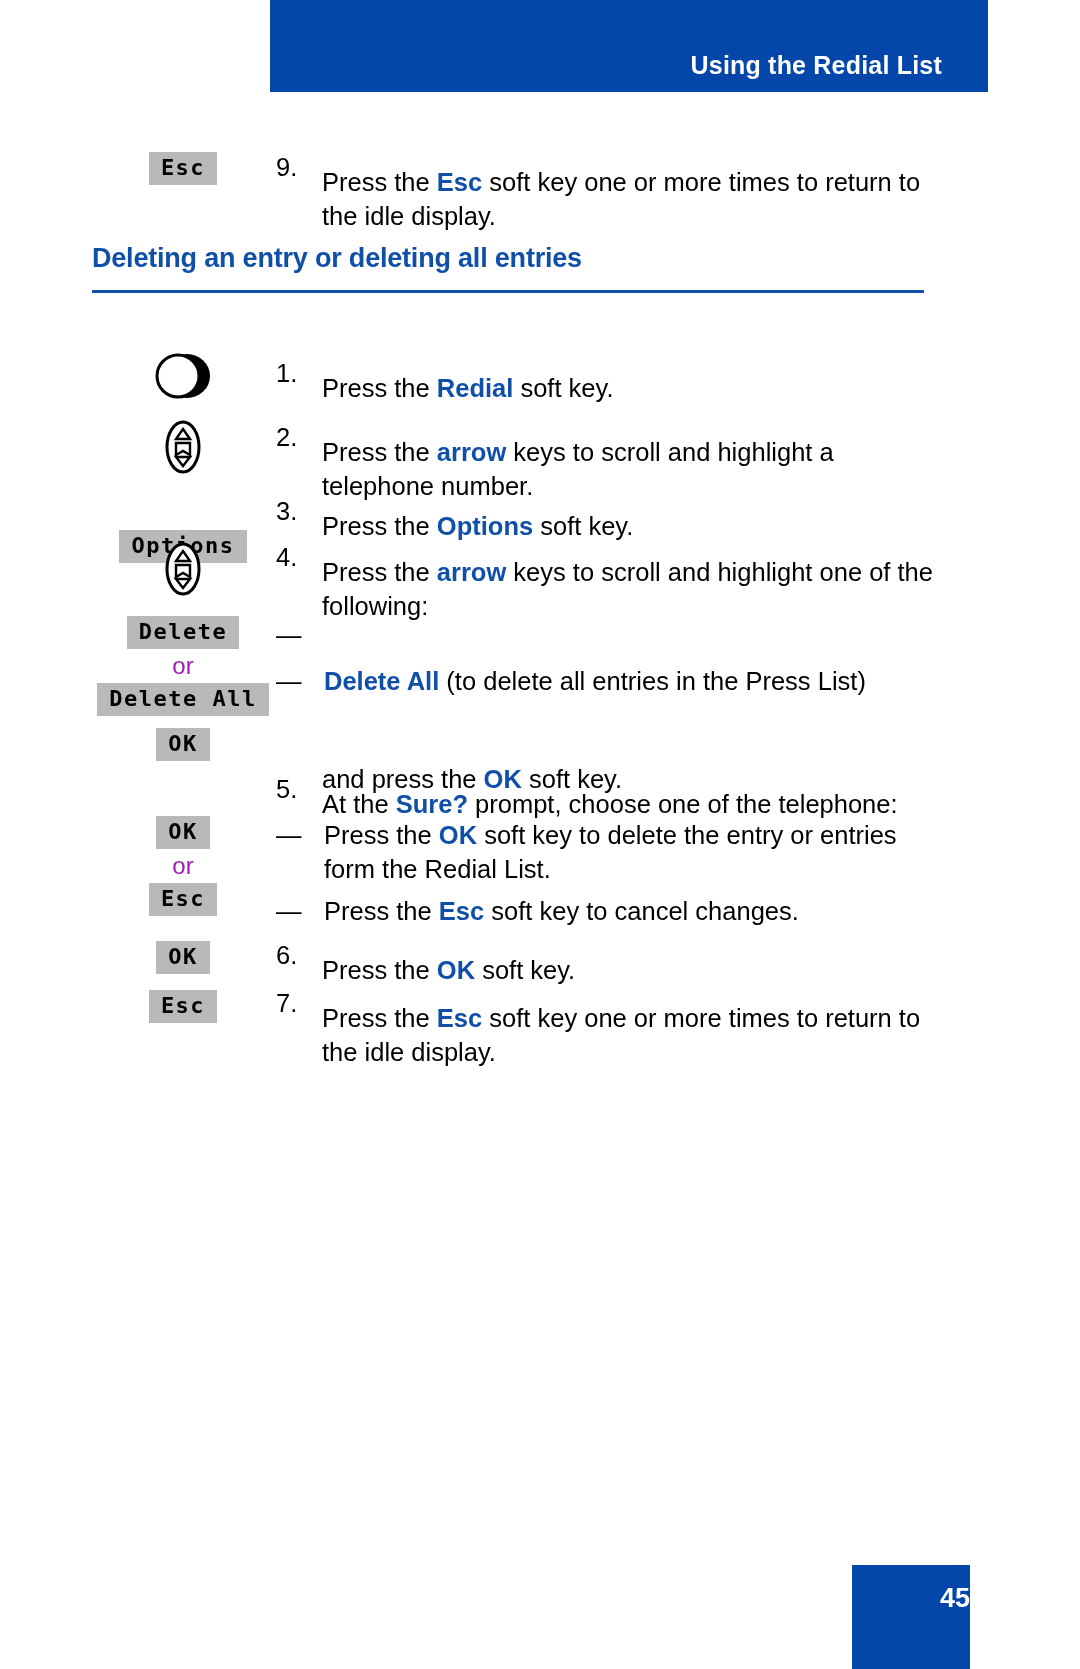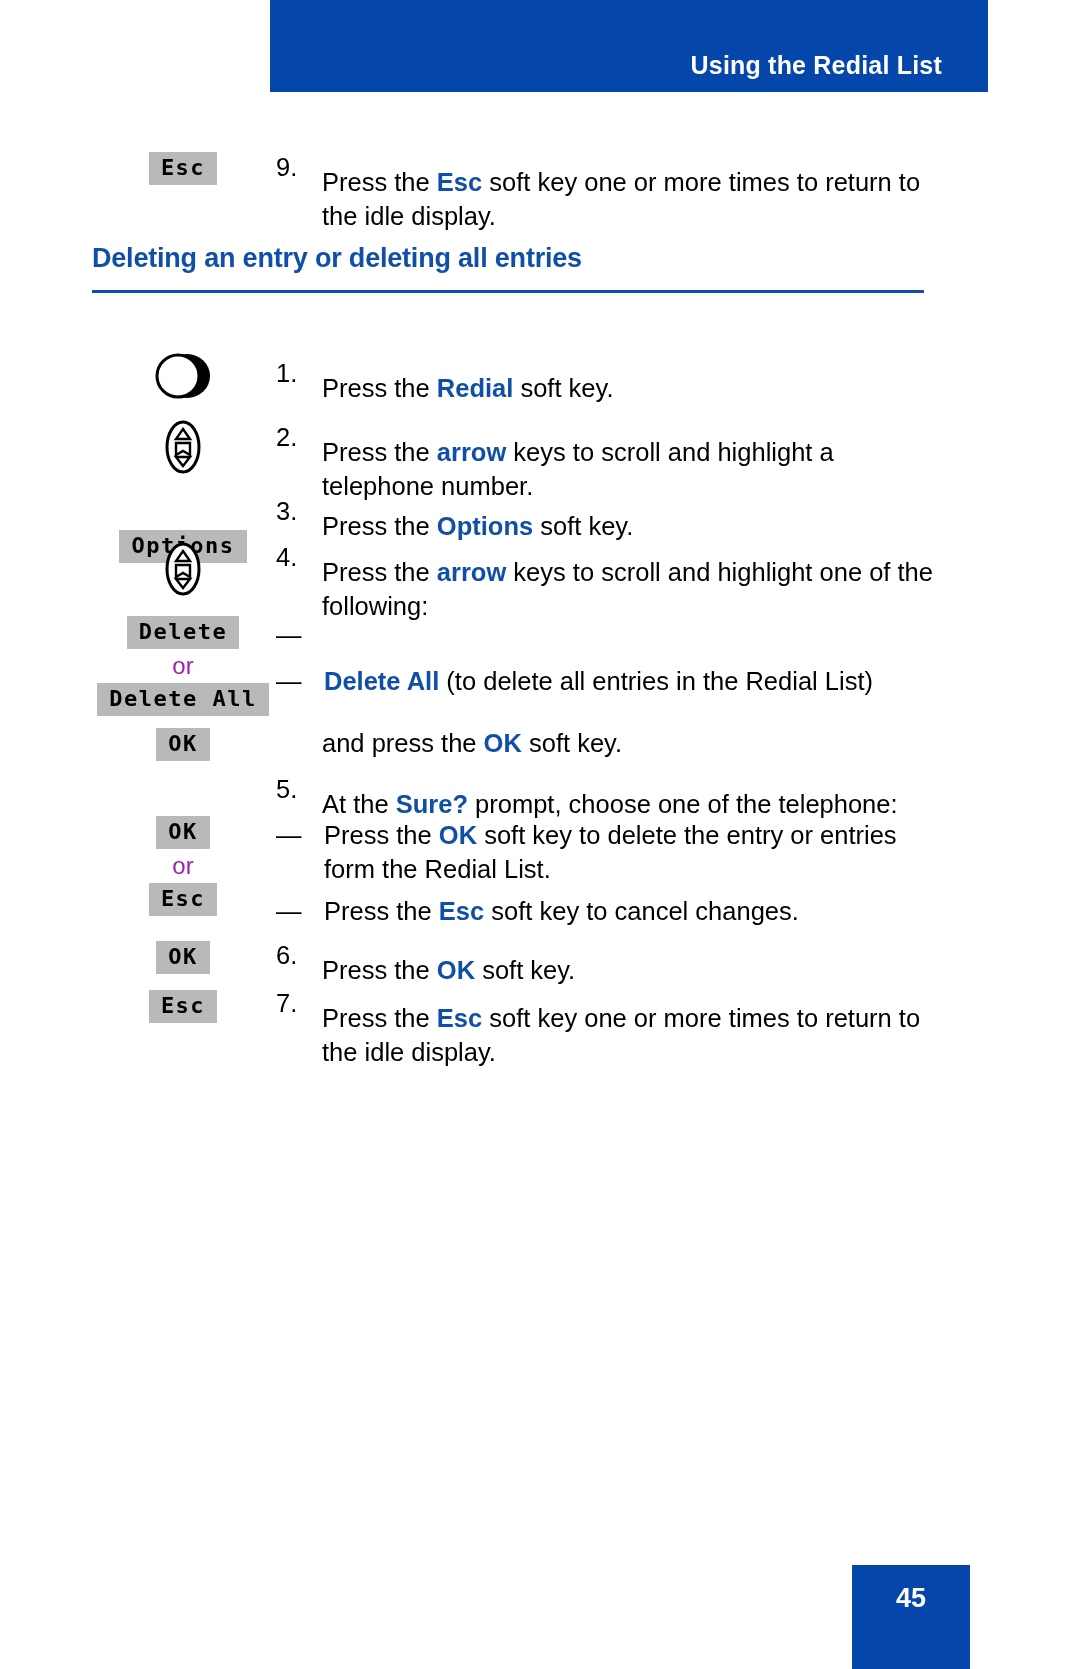--- a/index.html
+++ b/index.html
@@ -79,20 +79,21 @@
     color: #000000;
   }
   .dash {
     width: 48px;
     flex: 0 0 48px;
   }
   .plain {
     font-size: 25.5px;
     line-height: 34px;
     color: #000000;
+    margin-top: 36px;
   }
   b.kw {
     color: #0f4fa8;
     font-weight: bold;
   }
 
   
   .section-heading {
     position: absolute;
     left: 92px;
@@ -229,21 +230,21 @@
 
   <div class="content" style="top:618px;">
     <div class="dash-item">
       <span class="dash">—</span>
     </div>
   </div>
 
   <div class="content" style="top:664px;">
     <div class="dash-item">
       <span class="dash">—</span>
-      <span><b class="kw">Delete All</b><span> (to delete all entries in the Redial List)</span></span>
+      <span><b class="kw">Delete All</b><span> (to delete all entries in the Press List)</span></span>
     </div>
   </div>
 
   <div class="gutter" style="left:88px; top:728px;">
     <span class="softkey">OK</span>
   </div>
   <div class="content" style="top:726px;">
     <div class="plain" style="padding-left:46px;"><span>and press the </span><b class="kw">OK</b><span> soft key.</span></div>
   </div>
 
@@ -288,16 +289,16 @@
     <span class="softkey">Esc</span>
   </div>
   <div class="content" style="top:986px;">
     <div class="step">
       <span class="step-num">7.</span>
       <span class="step-text"><span>Press the </span><b class="kw">Esc</b><span> soft key one or more times to return to the idle display.</span></span>
     </div>
   </div>
 
   <div style="position:absolute; left:852px; top:1565px; width:118px; height:104px; background:#0546ab;">
-    <div style="position:absolute; top:18px; left:0; width:118px; text-align:center; color:#ffffff; font-size:27px; font-weight:bold;">45</div>
+    <div style="position:absolute; top:18px; left:0; width:118px; text-align:right; color:#ffffff; font-size:27px; font-weight:bold;">45</div>
   </div>
 
 </div>
 
 </body></html>

